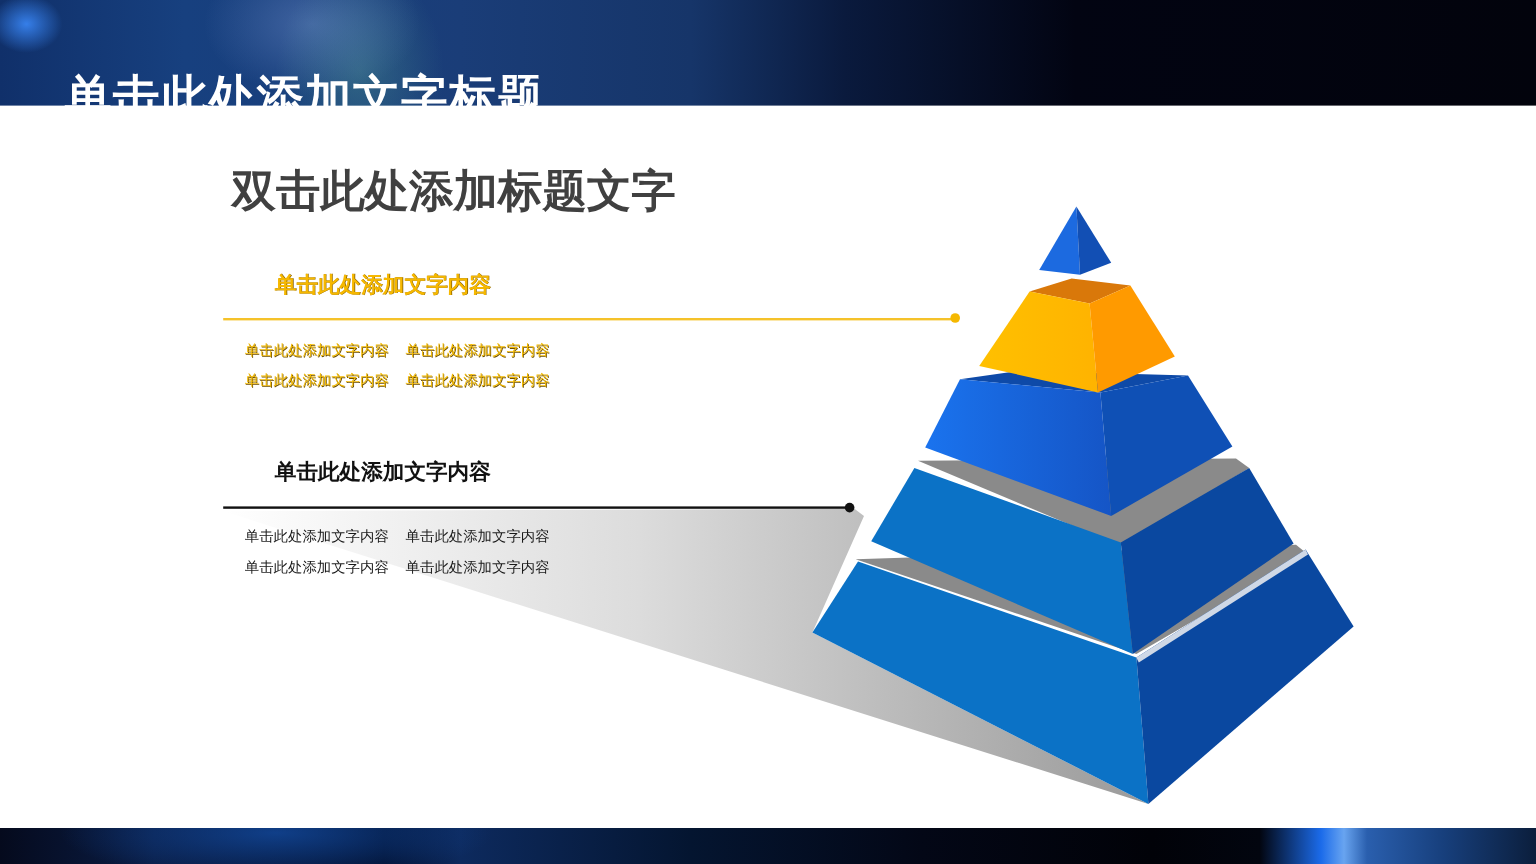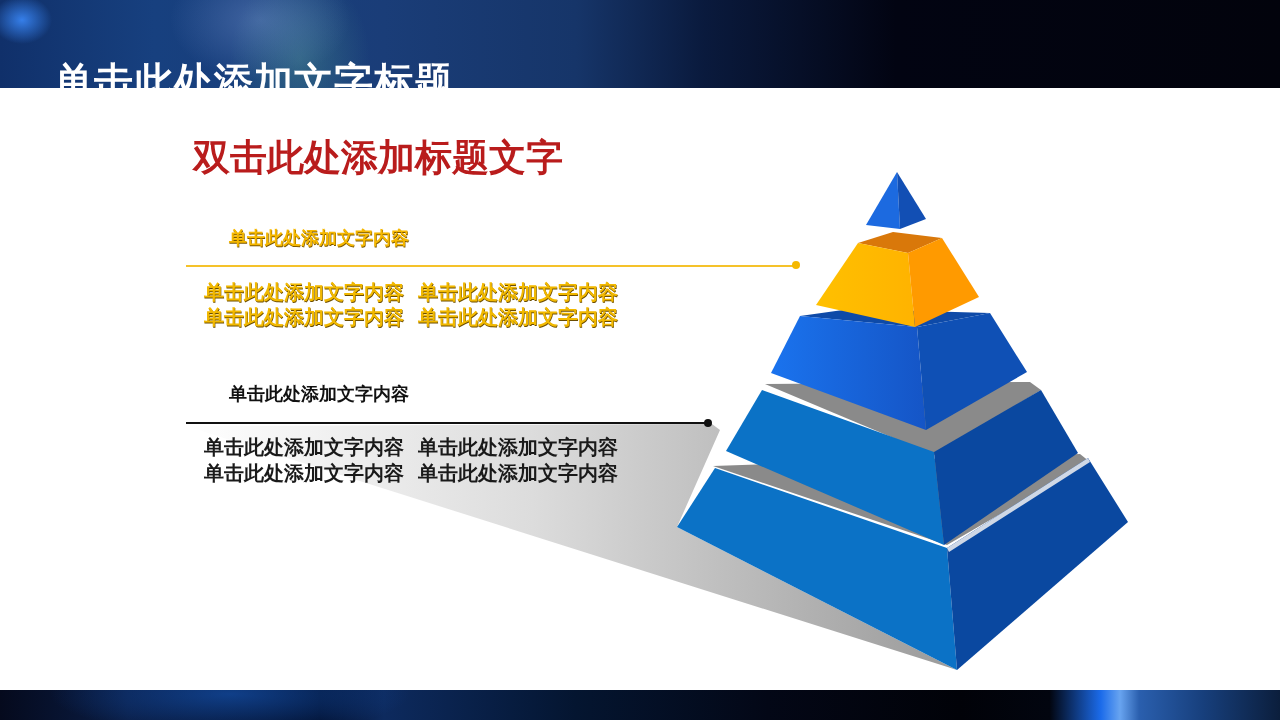--- a/index.html
+++ b/index.html
@@ -22,41 +22,41 @@
     line-height:50px; white-space:nowrap;margin-top:24px;
   }
   .footer-band {
     position:absolute; left:0; bottom:0; width:1280px; height:30px;
     background:
       radial-gradient(ellipse 180px 40px at 230px 4px, rgba(20,80,170,0.7), rgba(20,80,170,0) 100%),
       linear-gradient(90deg, #050a1d 0%, #0a1d45 10%, #021131 25%, #0d2a5e 30%, #041530 45%, #030716 60%, #010208 75%, #02050f 82%, #1b6bea 86%, #68a4f0 87.5%, #2a5fae 89%, #173f7c 94%, #0b1e3c 100%);
   }
   .main-title {
     position:absolute; left:193px; top:135px;
-    font-size:37px; font-weight:bold; color:#b91c1c; letter-spacing:0px;
-    line-height:50px; white-space:nowrap;font-family:Liberation Mono, monospace;
+    font-size:37px; font-weight:bold; color:#404040; letter-spacing:0px;
+    line-height:50px; white-space:nowrap;
   }
   .sec-heading {
     position:absolute; font-size:18px; font-weight:bold; line-height:24px; white-space:nowrap;
   }
   .sec1 .sec-heading { left:229px; top:226px; color:#f6b800; text-shadow: 0.5px 0.5px 0 #7a5600; }
   .sec2 .sec-heading { left:229px; top:382px; color:#111111; }
   .sec-line {
     position:absolute; height:2px;
   }
   .sec1 .sec-line { left:186px; top:265px; width:610px; background:#f5c22a; height:1.5px; }
   .sec2 .sec-line { left:186px; top:422px; width:522px; background:#111111; height:1.5px; }
   .sec-dot {
     position:absolute; width:8px; height:8px; border-radius:50%;
   }
   .sec1 .sec-dot { left:792px; top:261px; background:#f5b800; }
   .sec2 .sec-dot { left:704px; top:419px; background:#111111; }
   .body-line {
-    position:absolute; left:204px; font-size:20px; line-height:22px; white-space:nowrap;
-    font-family:"DejaVu Serif", "Liberation Serif", serif; font-weight:bold;
+    position:absolute; left:204px; font-size:12px; line-height:22px; white-space:nowrap;
+    font-family:"DejaVu Serif", "Liberation Serif", serif; font-weight:normal;
   }
   .sec1 .body-line { color:#f2b900; text-shadow: 0.6px 0.6px 0 #6b4c00; }
   .sec2 .body-line { color:#1a1a1a; }
   .body-line span + span { margin-left:14px; }
   .pyramid-svg { position:absolute; left:0; top:0; width:1280px; height:720px; }
   .text-layer { position:absolute; left:0; top:0; width:1280px; height:720px; }
 </style>
 </head>
 <body>
 

